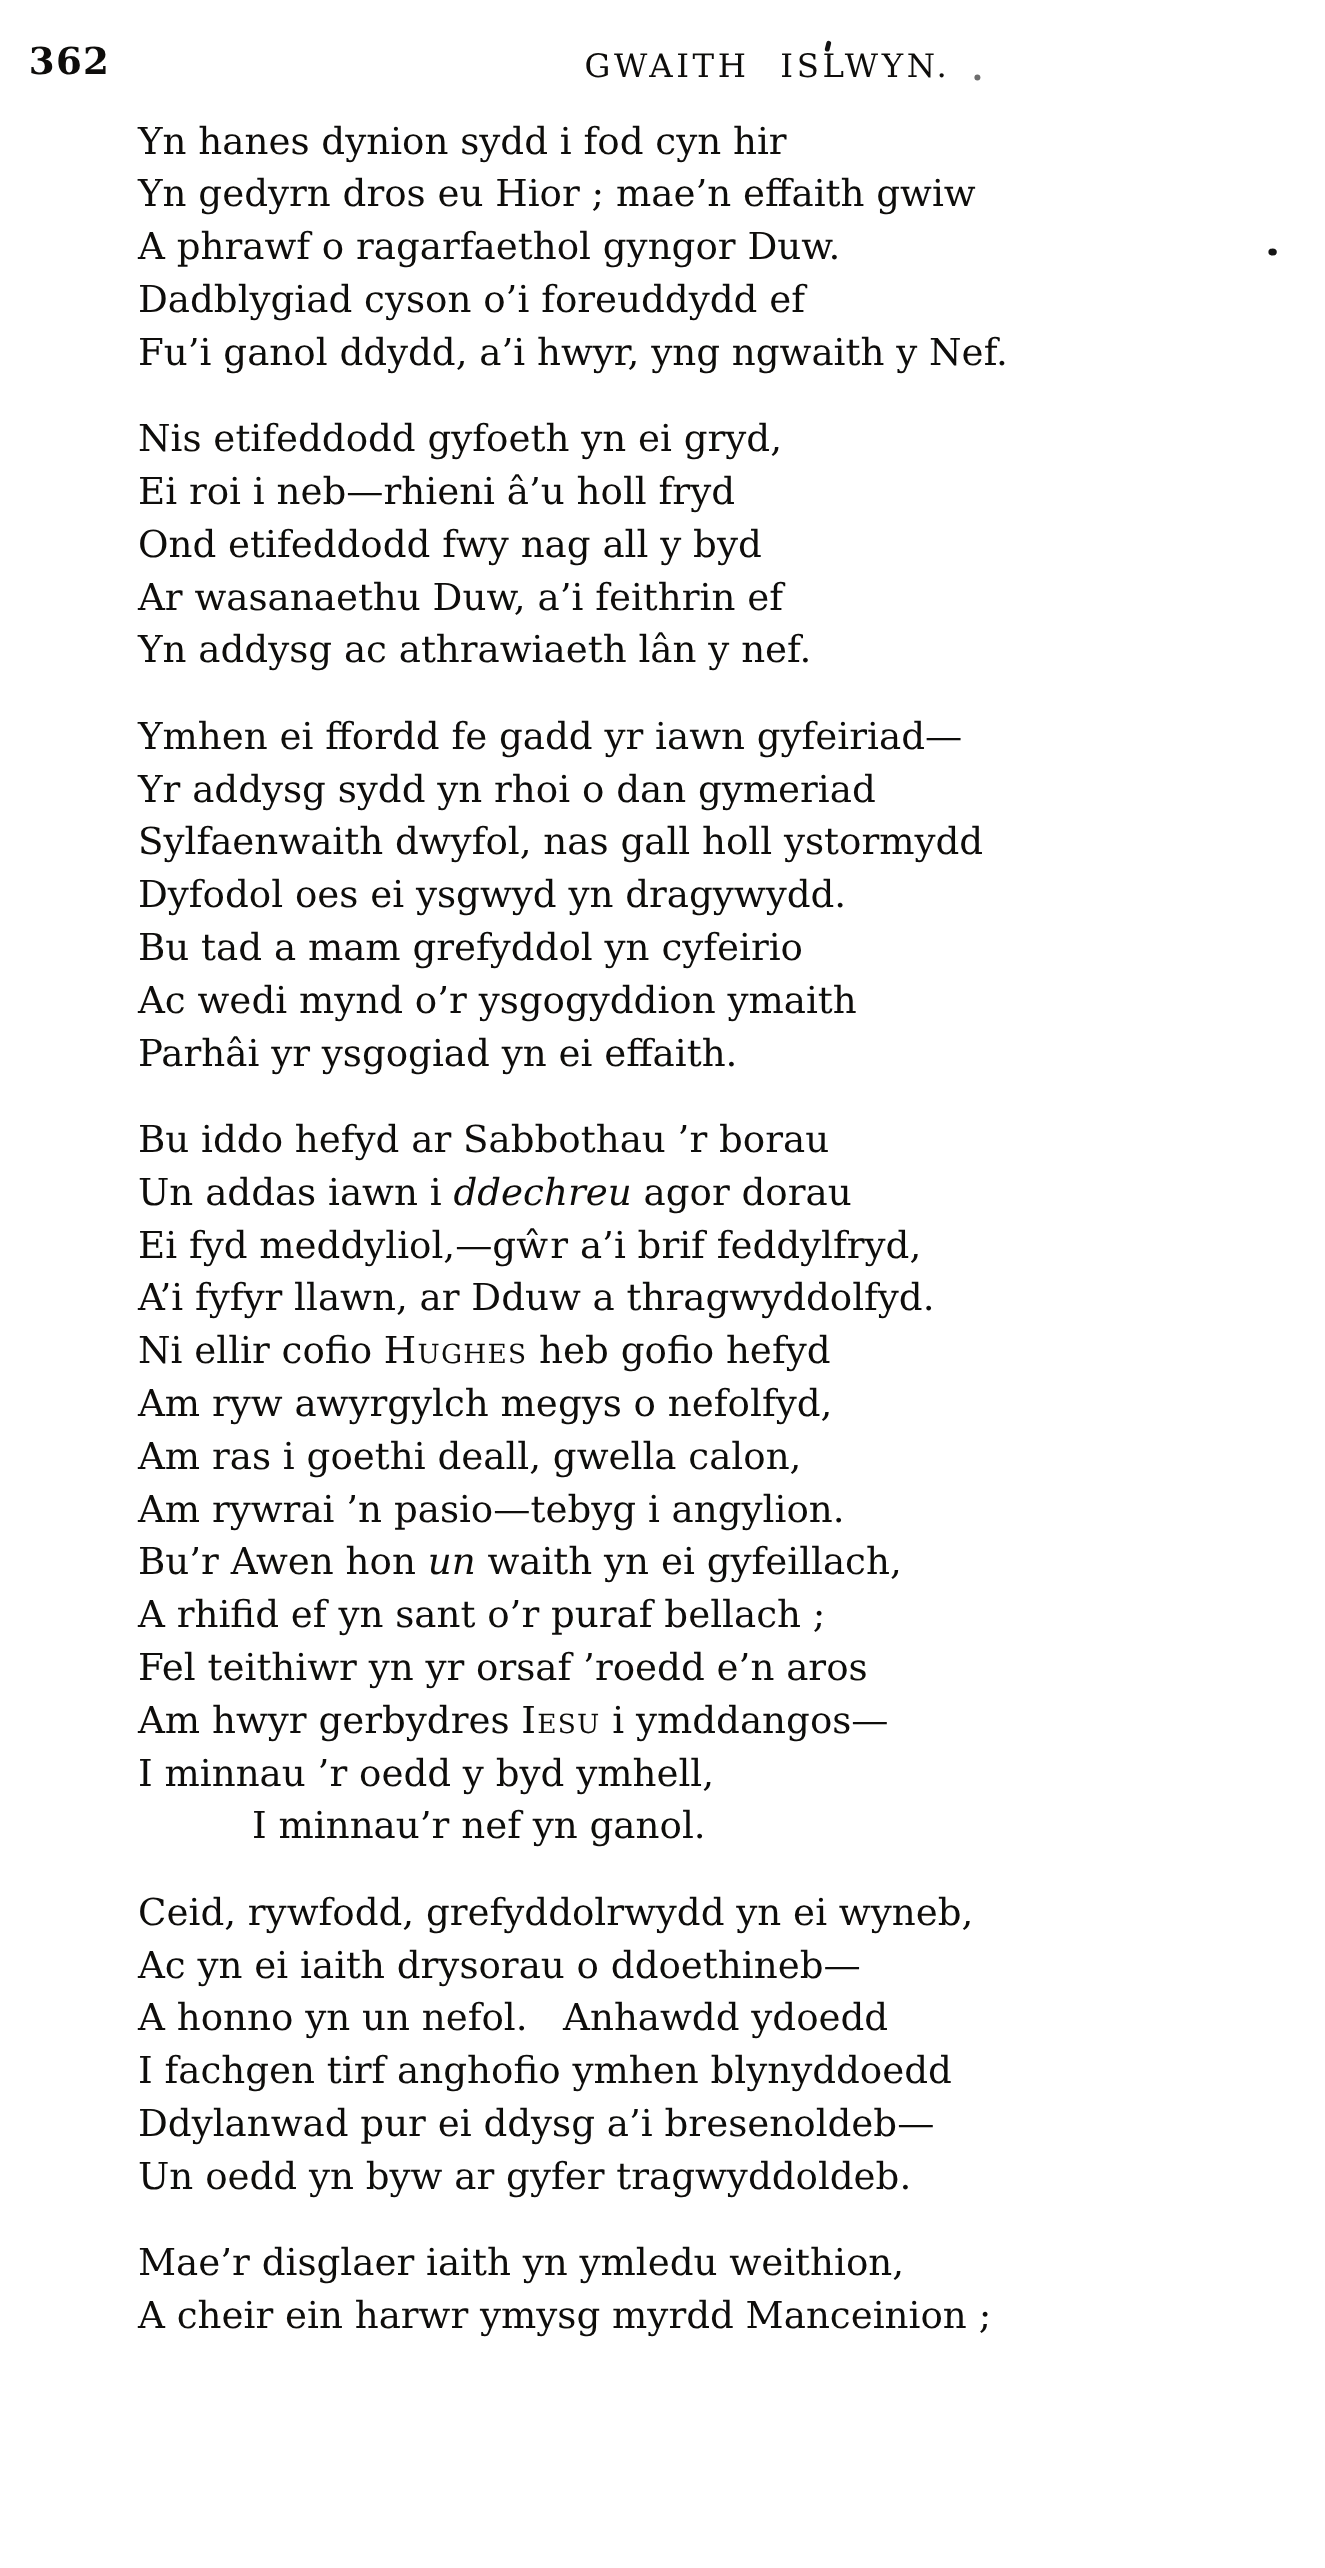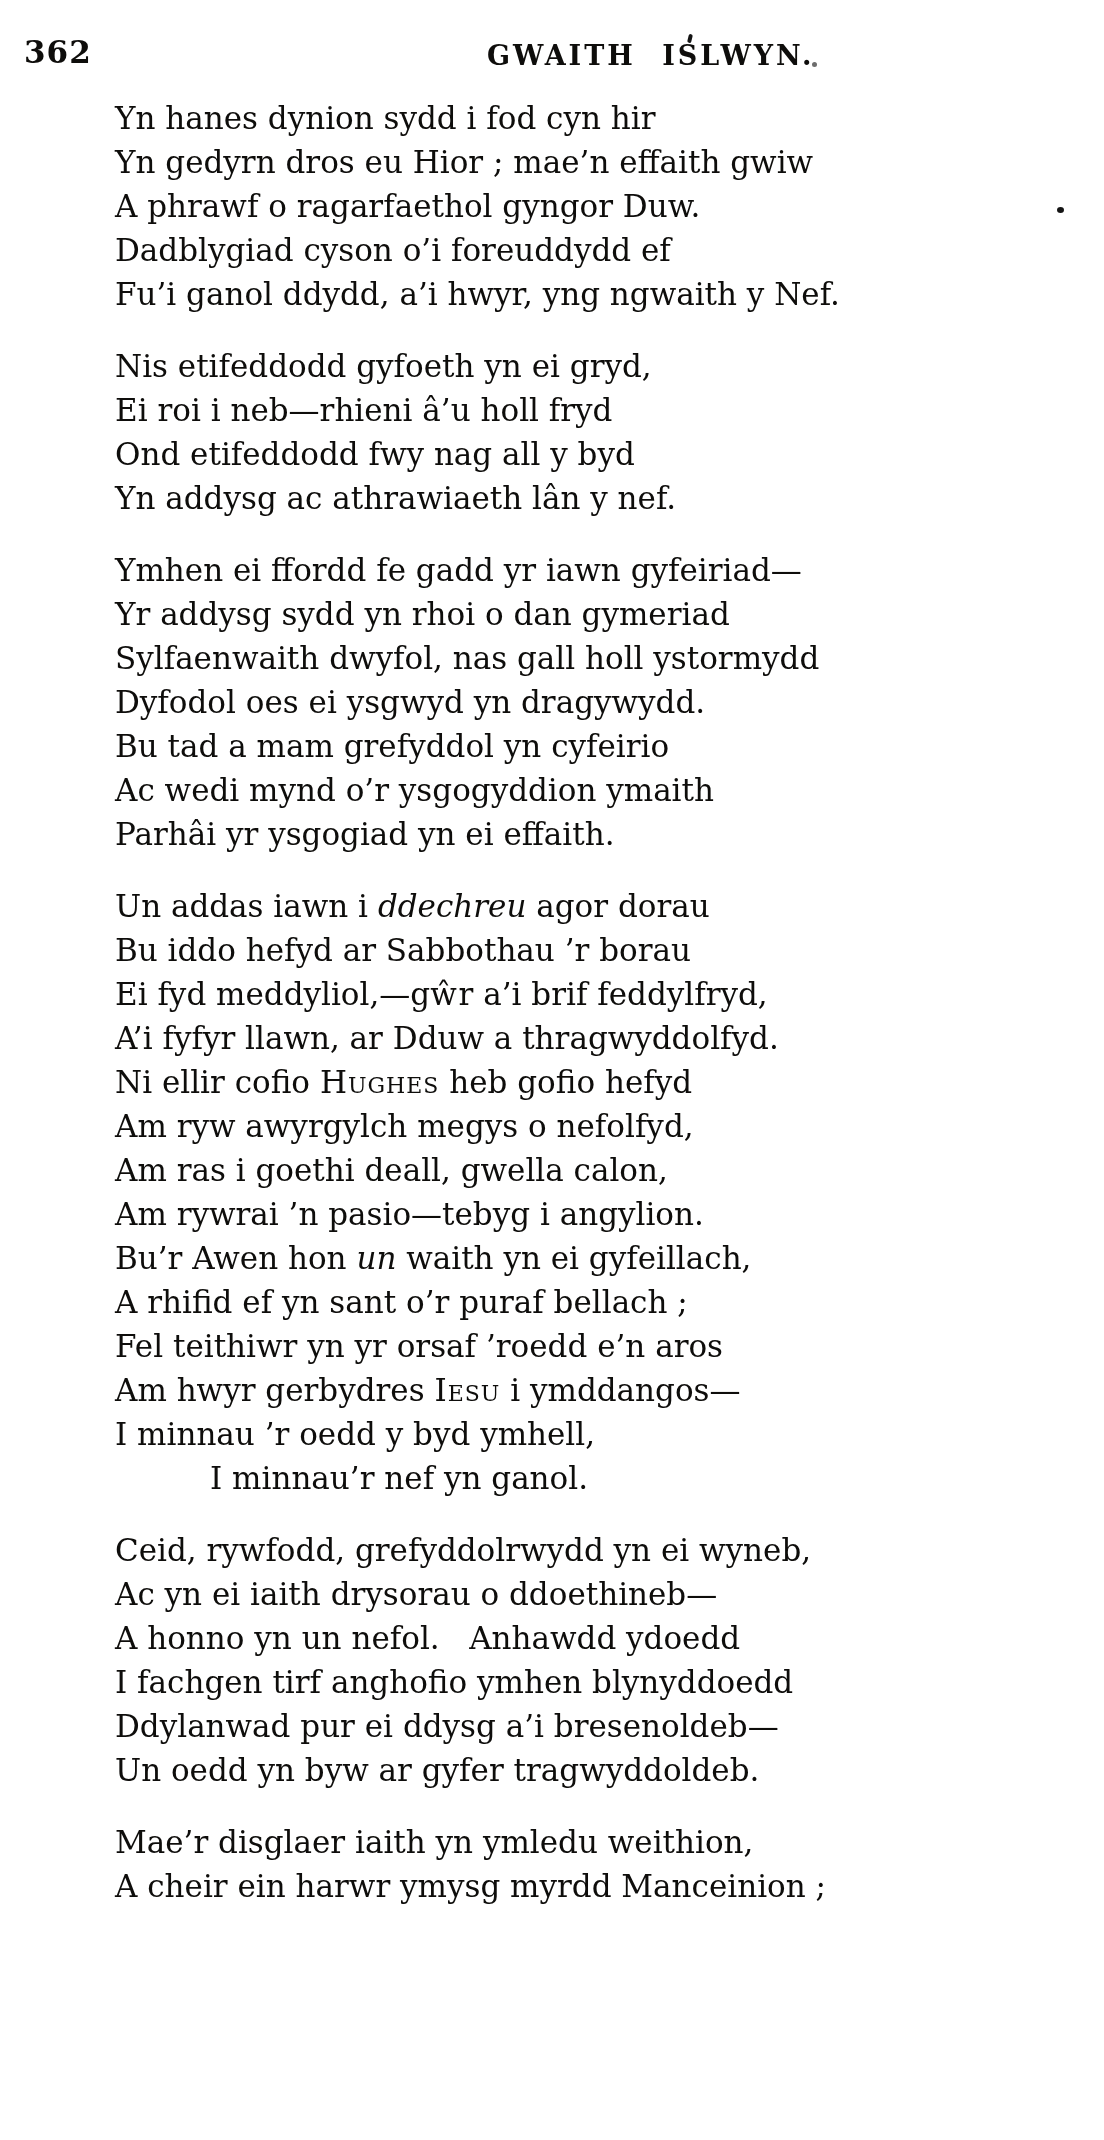--- a/index.html
+++ b/index.html
@@ -19,21 +19,21 @@
     top: 34px;
     font-size: 31px;
     font-weight: bold;
     letter-spacing: 1px;
   }
   .running-header {
     position: absolute;
     left: 487px;
     top: 40px;
     font-size: 27px;
-    font-weight: bold;
+    font-weight: normal;
     letter-spacing: 3px;
     word-spacing: 14px;
   }
   .poem {
     position: absolute;
     left: 115px;
     top: 96px;
     width: 965px;
     font-size: 31px;
     line-height: 44px;
@@ -76,34 +76,35 @@
         <div class="line"><span>Yn hanes dynion sydd i fod cyn hir</span></div>
         <div class="line"><span>Yn gedyrn dros eu Hior ; mae’n effaith gwiw</span></div>
         <div class="line"><span>A phrawf o ragarfaethol gyngor Duw.</span></div>
         <div class="line"><span>Dadblygiad cyson o’i foreuddydd ef</span></div>
         <div class="line"><span>Fu’i ganol ddydd, a’i hwyr, yng ngwaith y Nef.</span></div>
       </div>
       <div class="stanza">
         <div class="line"><span>Nis etifeddodd gyfoeth yn ei gryd,</span></div>
         <div class="line"><span>Ei roi i neb—rhieni â’u holl fryd</span></div>
         <div class="line"><span>Ond etifeddodd fwy nag all y byd</span></div>
+        <div class="line"><span>Ar wasanaethu Duw, a’i feithrin ef</span></div>
         <div class="line"><span>Yn addysg ac athrawiaeth lân y nef.</span></div>
       </div>
       <div class="stanza">
         <div class="line"><span>Ymhen ei ffordd fe gadd yr iawn gyfeiriad—</span></div>
         <div class="line"><span>Yr addysg sydd yn rhoi o dan gymeriad</span></div>
         <div class="line"><span>Sylfaenwaith dwyfol, nas gall holl ystormydd</span></div>
         <div class="line"><span>Dyfodol oes ei ysgwyd yn dragywydd.</span></div>
         <div class="line"><span>Bu tad a mam grefyddol yn cyfeirio</span></div>
         <div class="line"><span>Ac wedi mynd o’r ysgogyddion ymaith</span></div>
         <div class="line"><span>Parhâi yr ysgogiad yn ei effaith.</span></div>
       </div>
       <div class="stanza">
+        <div class="line"><span>Bu iddo hefyd ar Sabbothau ’r borau</span></div>
         <div class="line"><span>Un addas iawn i </span><span class="italic">ddechreu</span><span> agor dorau</span></div>
-        <div class="line"><span>Bu iddo hefyd ar Sabbothau ’r borau</span></div>
         <div class="line"><span>Ei fyd meddyliol,—gŵr a’i brif feddylfryd,</span></div>
         <div class="line"><span>A’i fyfyr llawn, ar Dduw a thragwyddolfyd.</span></div>
         <div class="line"><span>Ni ellir cofio </span><span class="smallcaps">Hughes</span><span> heb gofio hefyd</span></div>
         <div class="line"><span>Am ryw awyrgylch megys o nefolfyd,</span></div>
         <div class="line"><span>Am ras i goethi deall, gwella calon,</span></div>
         <div class="line"><span>Am rywrai ’n pasio—tebyg i angylion.</span></div>
         <div class="line"><span>Bu’r Awen hon </span><span class="italic">un</span><span> waith yn ei gyfeillach,</span></div>
         <div class="line"><span>A rhifid ef yn sant o’r puraf bellach ;</span></div>
         <div class="line"><span>Fel teithiwr yn yr orsaf ’roedd e’n aros</span></div>
         <div class="line"><span>Am hwyr gerbydres </span><span class="smallcaps">Iesu</span><span> i ymddangos—</span></div>

